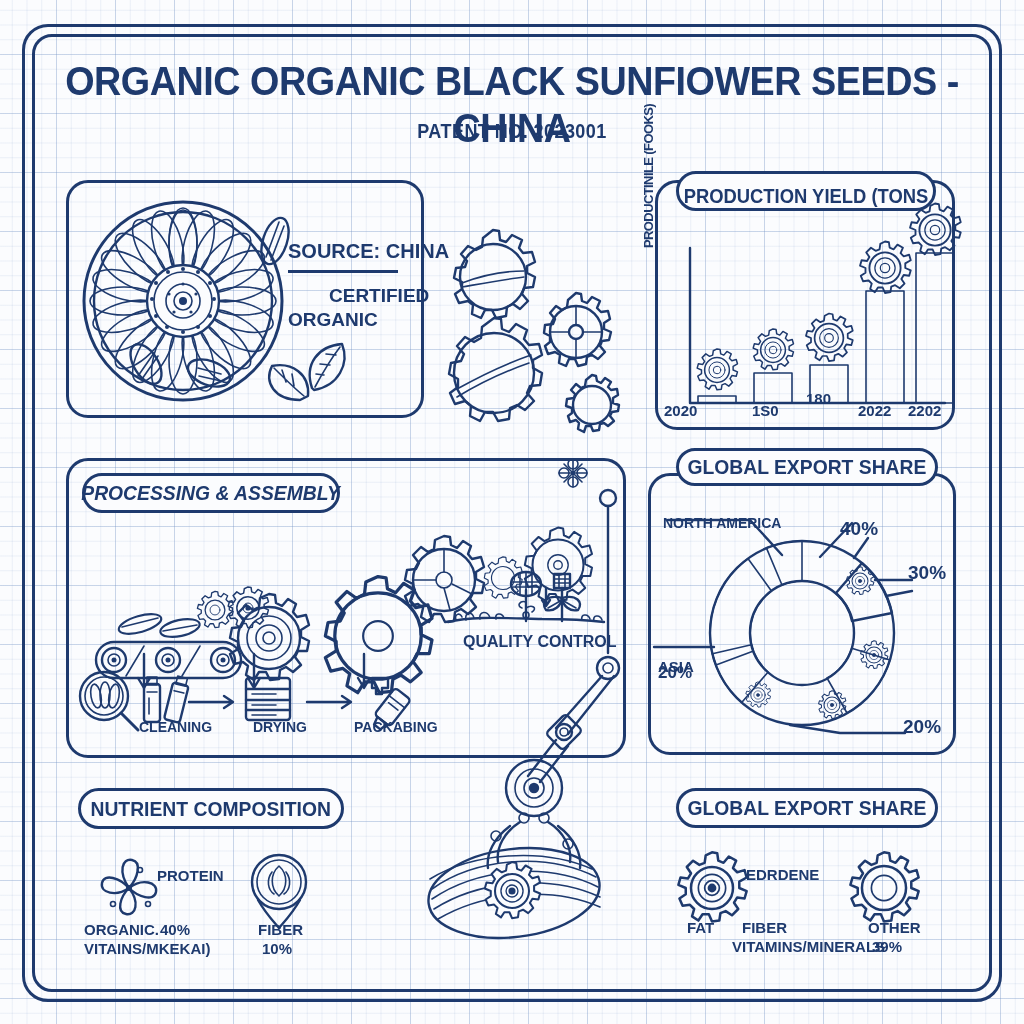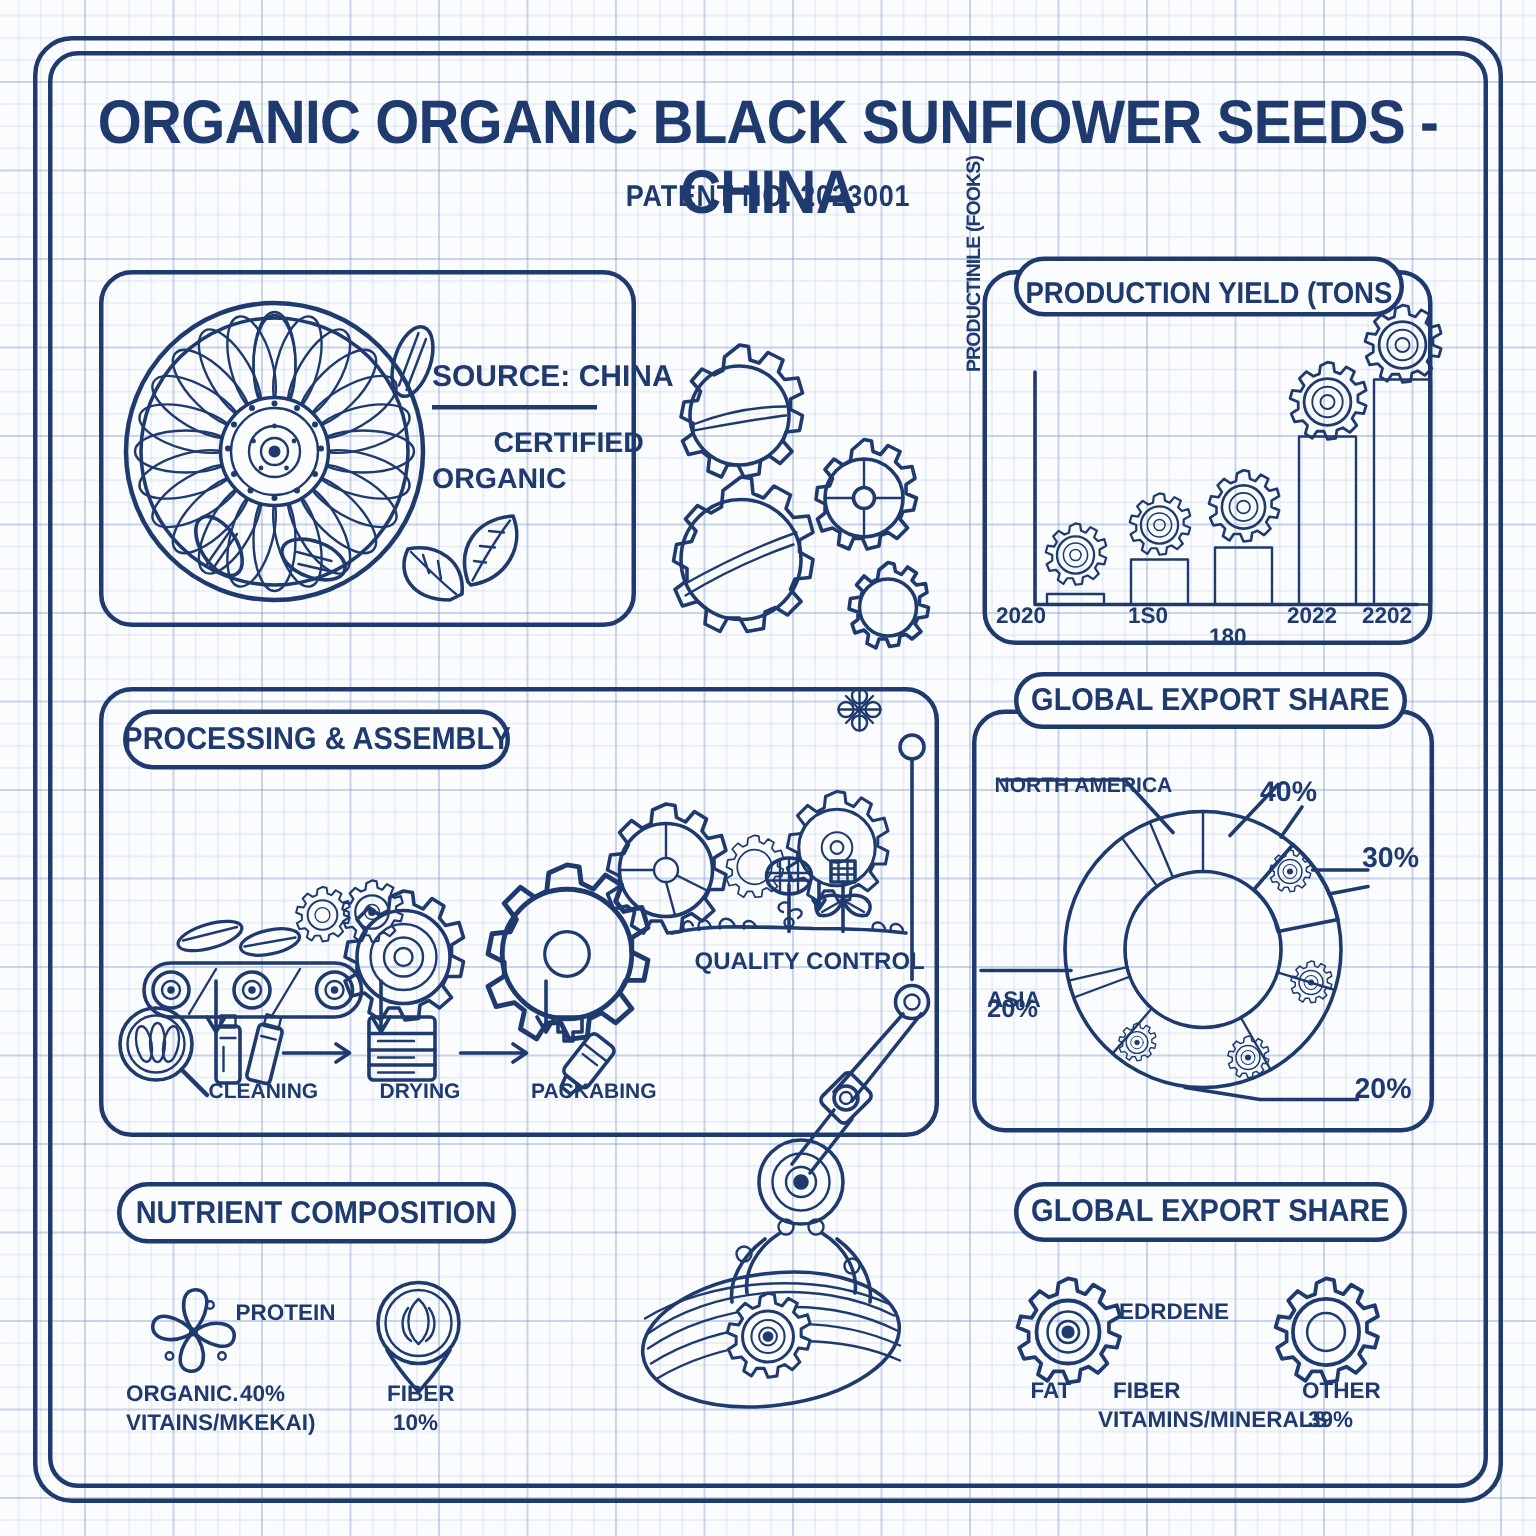--- a/index.html
+++ b/index.html
@@ -252,26 +252,26 @@
             <circle class="s1" r="6"></circle>
         </g>
       </g>
     </svg>
   </div>
 
   <div class="lbl" style="left:-2px;top:0px;transform:translate(643px,248px) rotate(-90deg);transform-origin:left top;font-size:13px;letter-spacing:-.6px;width:140px;">PRODUCTINILE (FOOKS)</div>
 
   <div class="lbl" style="left:664px;top:402px;font-size:15px;">2020</div>
   <div class="lbl" style="left:752px;top:402px;font-size:15px;">1S0</div>
-  <div class="lbl" style="left:806px;top:416px;font-size:15px;">180</div>
+  <div class="lbl" style="left:806px;top:390px;font-size:15px;">180</div>
   <div class="lbl" style="left:858px;top:402px;font-size:15px;">2022</div>
   <div class="lbl" style="left:908px;top:402px;font-size:15px;">2202</div>
 
   <div class="panel" style="left:66px;top:458px;width:560px;height:300px;"></div>
-  <div class="pill" style="left:82px;top:473px;width:258px;height:40px;font-size:21px;">
+  <div class="pill" style="left:82px;top:473px;width:258px;height:40px;font-size:21px;font-style:italic;">
     <span>PROCESSING &amp; ASSEMBLY</span>
   </div>
 
   <div class="abs" style="left:78px;top:500px;">
     <svg width="540" height="200" viewBox="0 0 540 200">
 
       <g class="s1">
         <ellipse cx="62" cy="124" rx="22" ry="8" transform="rotate(-16 62 124)" fill="#fbfcfe" stroke="#1e3a6e" stroke-width="2.2"></ellipse>
         <path d="M44 127 L80 118"></path>
         <ellipse cx="102" cy="128" rx="20" ry="8" transform="rotate(-12 102 128)" fill="#fbfcfe" stroke="#1e3a6e" stroke-width="2.2"></ellipse>

